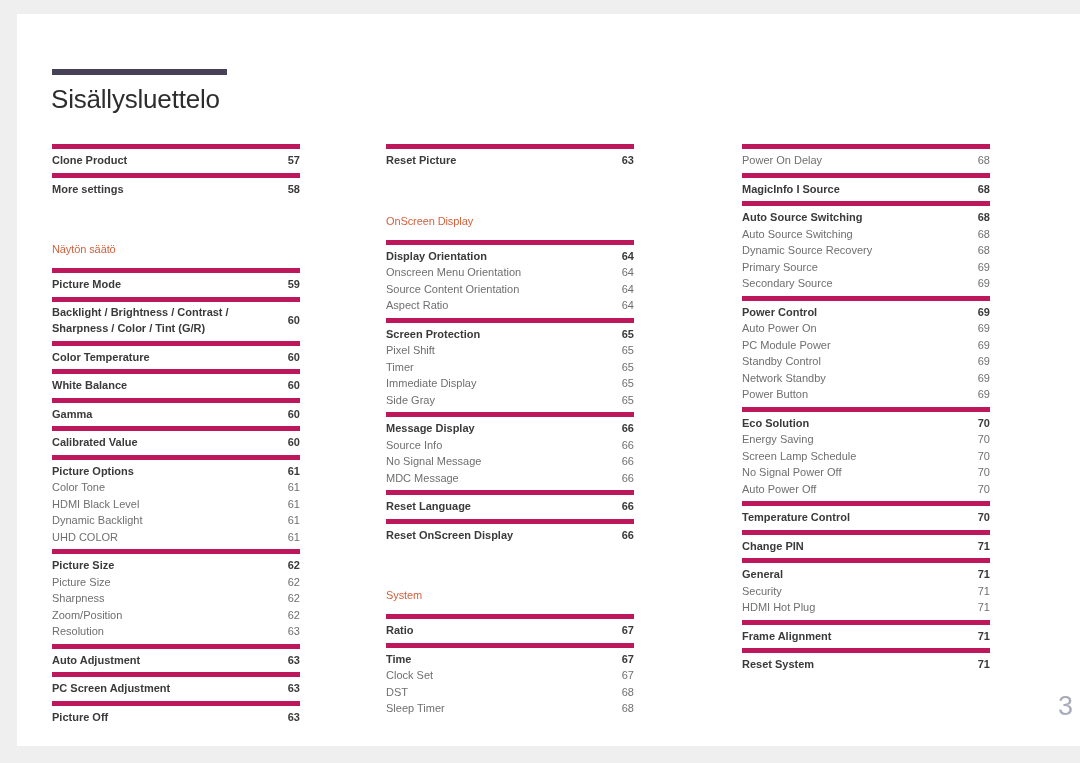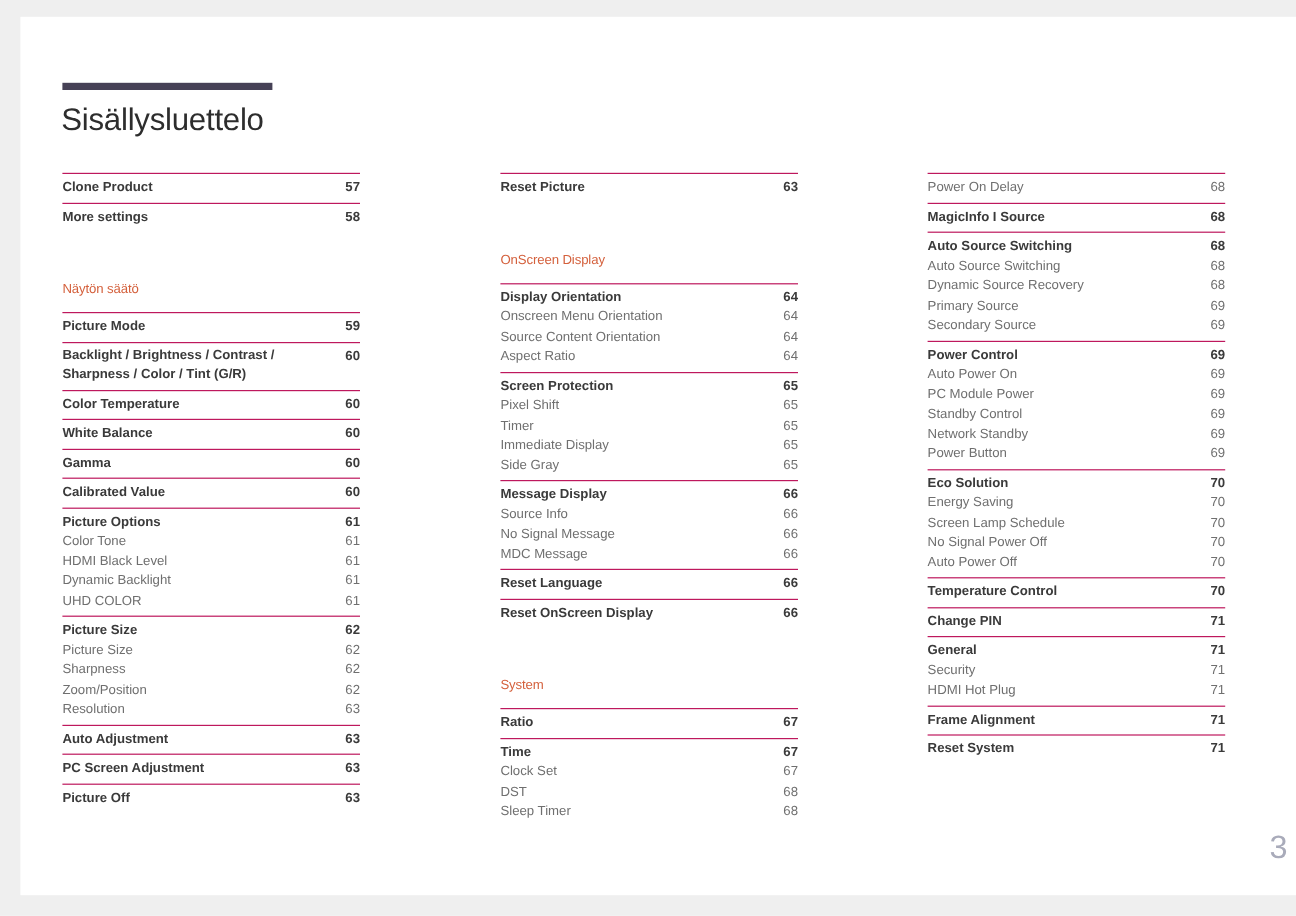--- a/index.html
+++ b/index.html
@@ -51,36 +51,36 @@
     width: 1046px;
     display: flex;
     gap: 0;
   }
 
   .column {
     width: 248px;
     flex: 0 0 248px;
   }
   .column.col-1 { margin-left: 35px; }
-  .column.col-2 { margin-left: 117px; }
+  .column.col-2 { margin-left: 86px; }
   .column.col-3 { margin-left: 108px; }
 
   
   .section-heading {
     font-size: 11px;
     font-weight: 400;
     color: #d4603c;
     letter-spacing: -0.1px;
     line-height: 1.2;
     white-space: nowrap;
   }
 
   
   .toc-group {
-    border-top: 1px solid #be185d;
+    border-top: 5px solid #be185d;
     padding-top: 3px;
     padding-bottom: 4px;
   }
 
   .toc-row {
     display: flex;
     align-items: baseline;
     justify-content: space-between;
     gap: 10px;
     line-height: 1.5;
@@ -103,21 +103,21 @@
 
   
   .toc-row.sub .label,
   .toc-row.sub .page-num {
     color: #6f6f6f;
     font-weight: 400;
   }
 
   
   .toc-row.wrap {
-    align-items: flex-start;
+    align-items: center;
   }
   .toc-row.wrap .label {
     white-space: normal;
     line-height: 1.45;
   }
 
   
   .spacer-lg { height: 42px; }
   .spacer-sm { height: 12px; }
 

